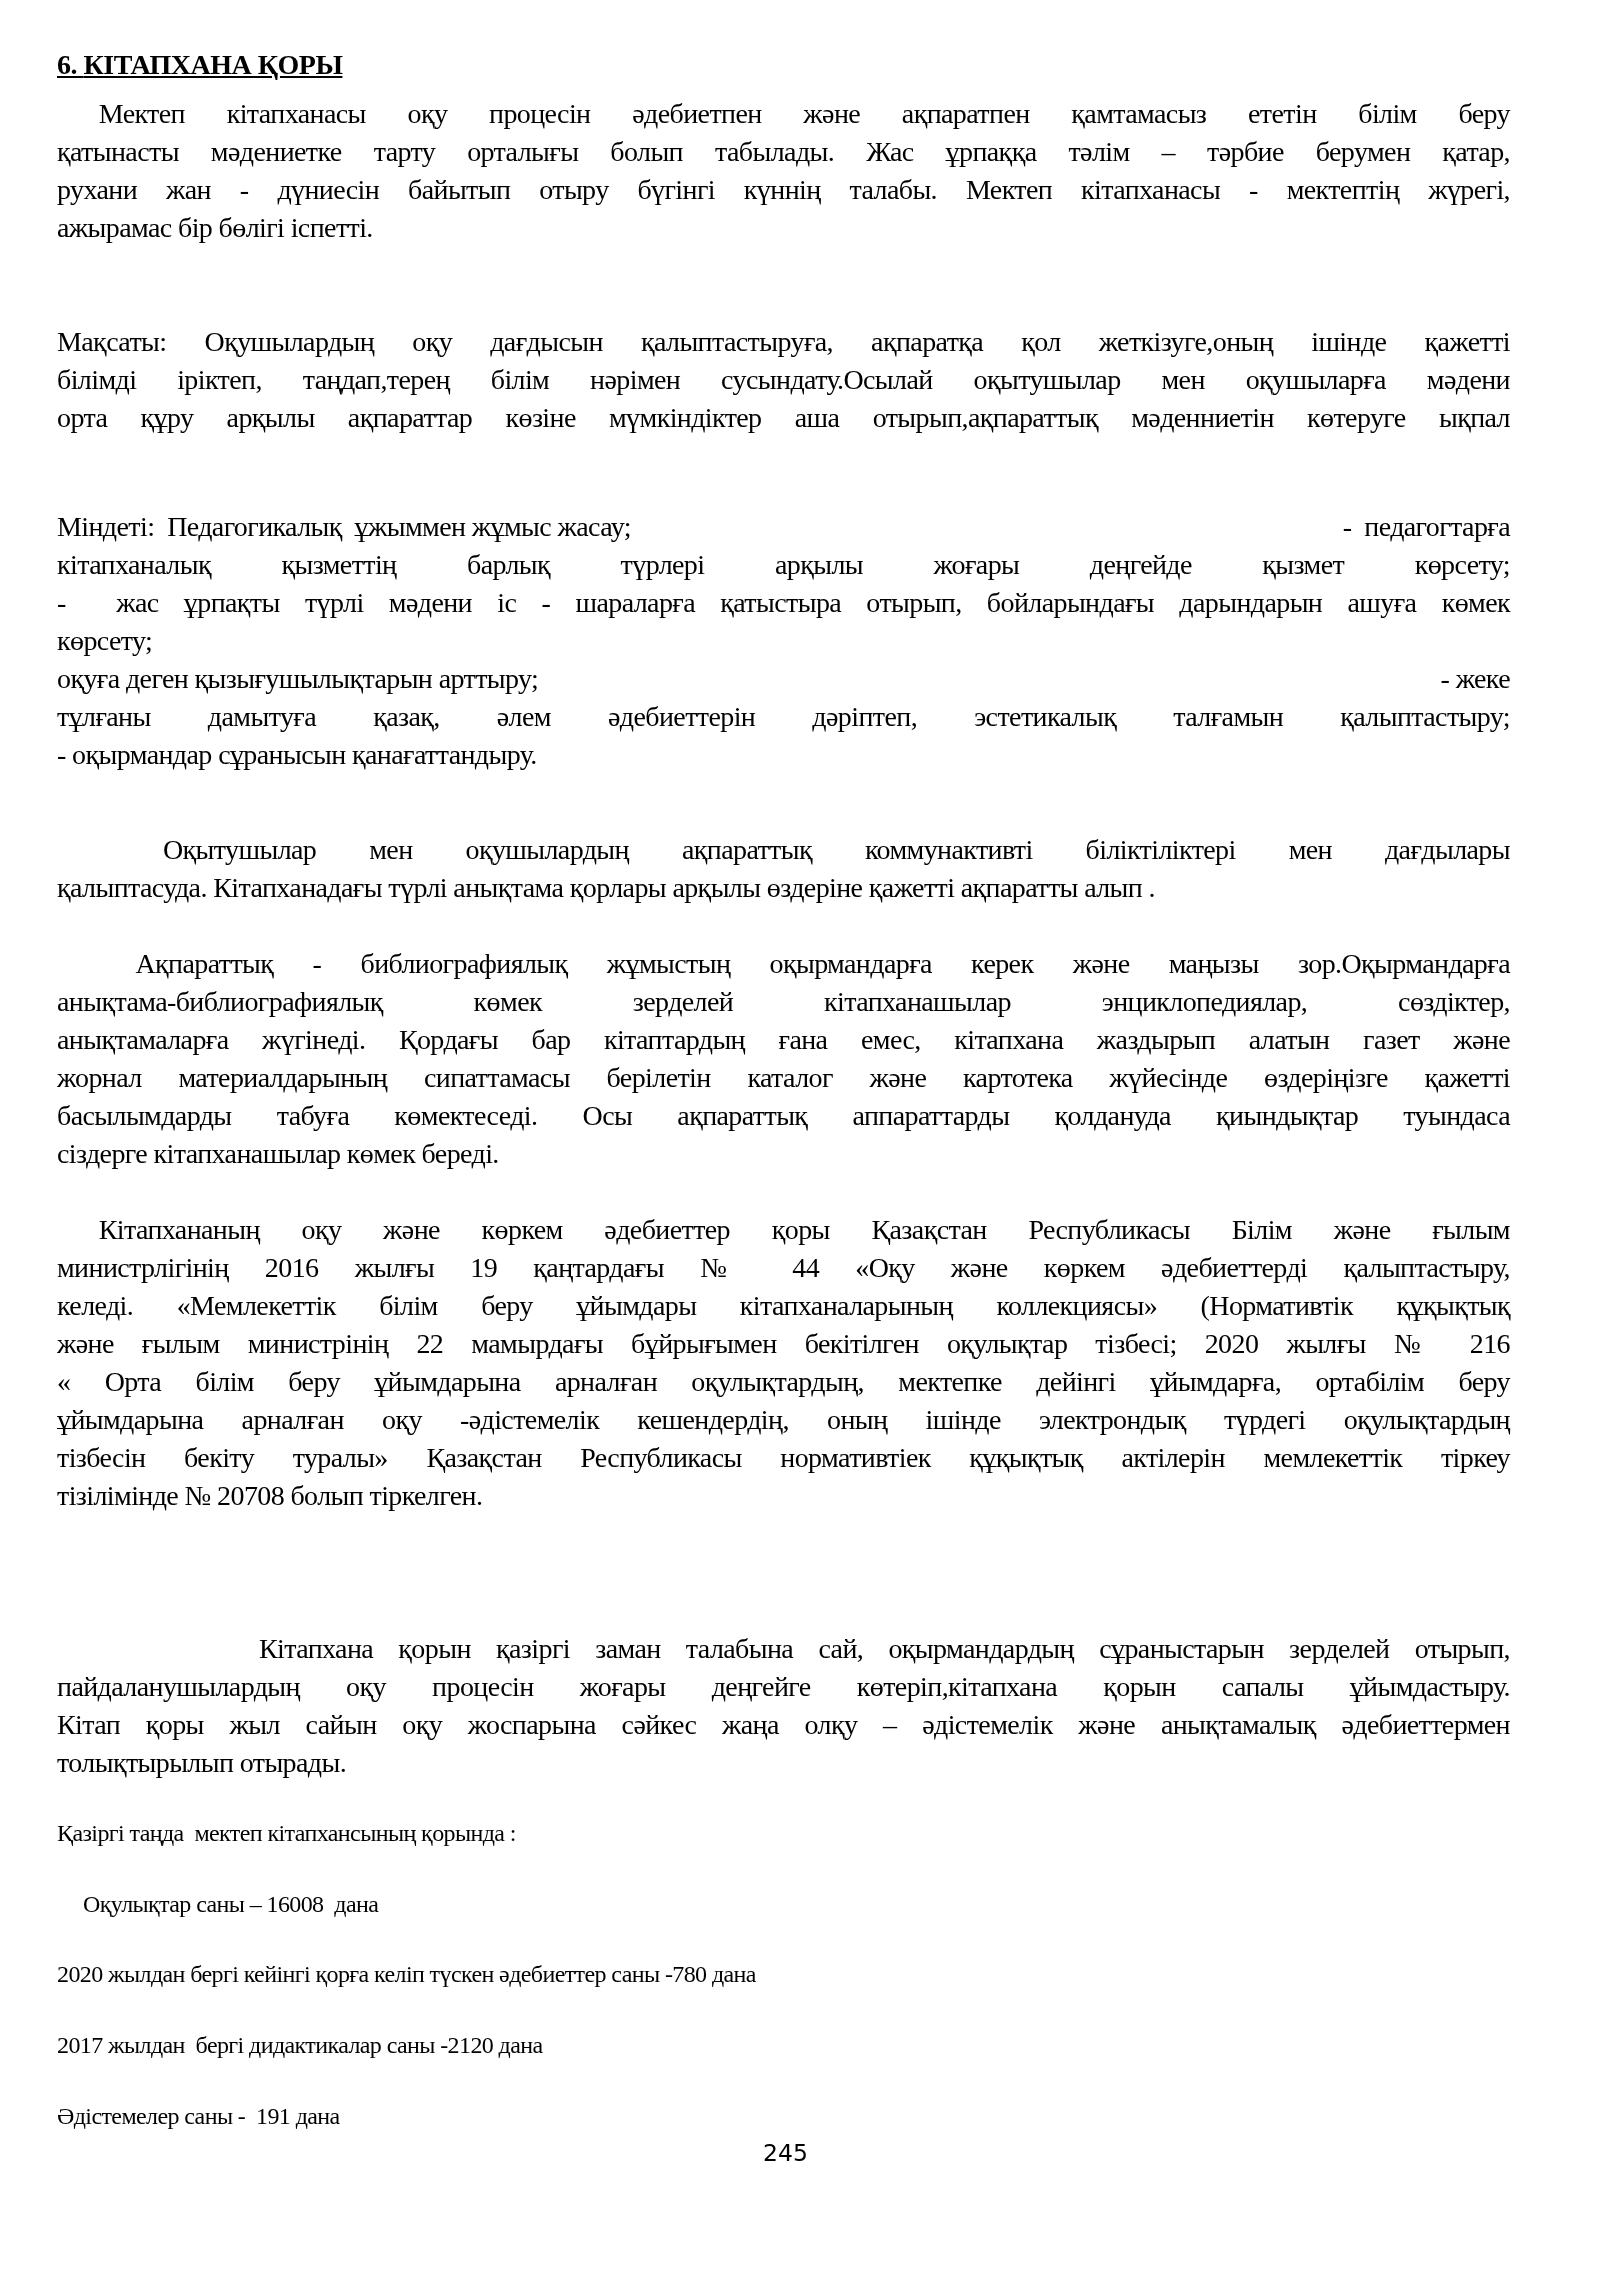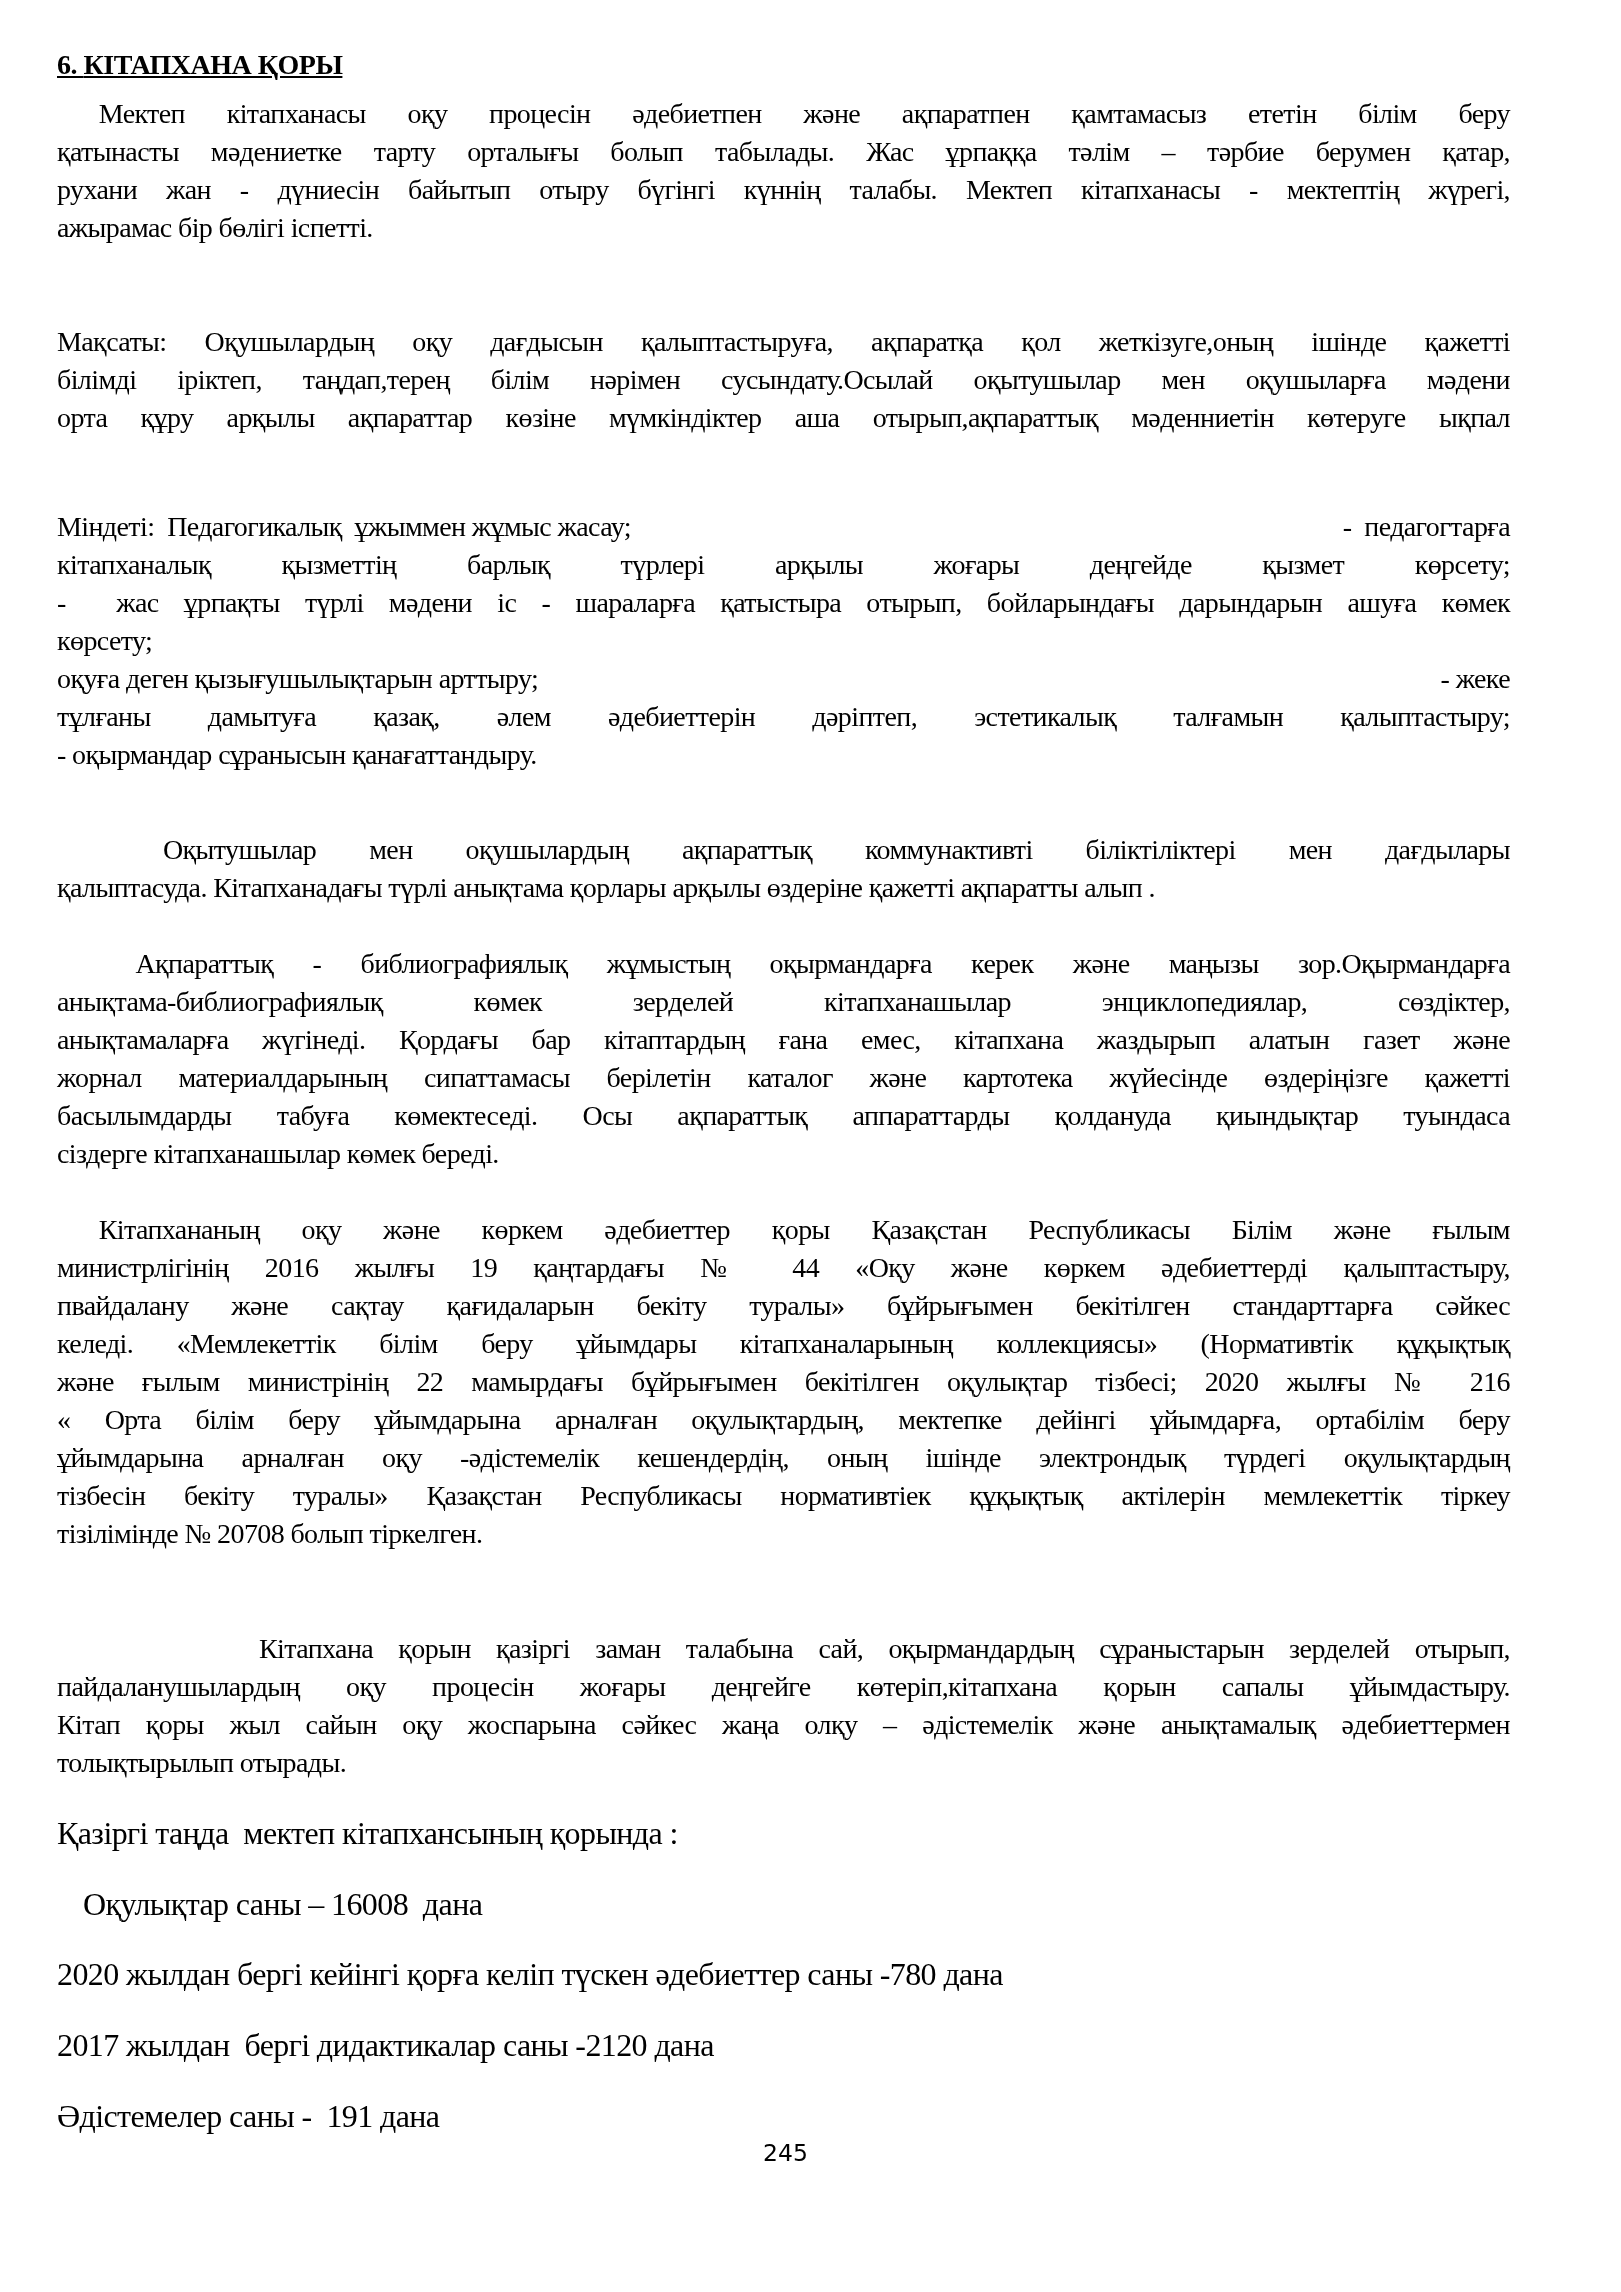--- a/index.html
+++ b/index.html
@@ -52,21 +52,21 @@
       text-align-last: left;
     }
     .p .line.split {
       display: flex;
       justify-content: space-between;
     }
     .list-line {
       position: absolute;
       left: 0;
       margin: 0;
-      font-size: 32px;
+      font-size: 24px;
       line-height: 38px;
       letter-spacing: -0.6px;
       white-space: pre;
     }
     .page-number {
       position: absolute;
       left: 763px;
       top: 2139px;
       font-family: "DejaVu Sans", "Liberation Sans", sans-serif;
       font-size: 23.5px;
@@ -121,21 +121,20 @@
     <span class="line">анықтама-библиографиялық көмек зерделей кітапханашылар энциклопедиялар, сөздіктер,</span>
     <span class="line">анықтамаларға жүгінеді. Қордағы бар кітаптардың ғана емес, кітапхана жаздырып алатын газет және</span>
     <span class="line">жорнал материалдарының сипаттамасы берілетін каталог және картотека жүйесінде өздеріңізге қажетті</span>
     <span class="line">басылымдарды табуға көмектеседі. Осы ақпараттық аппараттарды қолдануда қиындықтар туындаса</span>
     <span class="line last">сіздерге кітапханашылар көмек береді.</span>
   </div>
 
   <div class="p" style="top:1211px;">
     <span class="line" style="white-space:pre-wrap;"> Кітапхананың оқу және көркем әдебиеттер қоры Қазақстан Республикасы Білім және ғылым</span>
     <span class="line">министрлігінің 2016 жылғы 19 қаңтардағы № 44 «Оқу және көркем әдебиеттерді қалыптастыру,</span>
-    <span class="line">пвайдалану және сақтау қағидаларын бекіту туралы» бұйрығымен бекітілген стандарттарға сәйкес</span>
     <span class="line">келеді. «Мемлекеттік білім беру ұйымдары кітапханаларының коллекциясы» (Нормативтік құқықтық</span>
     <span class="line">және ғылым министрінің 22 мамырдағы бұйрығымен бекітілген оқулықтар тізбесі; 2020 жылғы № 216</span>
     <span class="line">« Орта білім беру ұйымдарына арналған оқулықтардың, мектепке дейінгі ұйымдарға, ортабілім беру</span>
     <span class="line">ұйымдарына арналған оқу -әдістемелік кешендердің, оның ішінде электрондық түрдегі оқулықтардың</span>
     <span class="line">тізбесін бекіту туралы» Қазақстан Республикасы нормативтіек құқықтық актілерін мемлекеттік тіркеу</span>
     <span class="line last">тізілімінде № 20708 болып тіркелген.</span>
   </div>
 
   <div class="p" style="top:1630px;">
     <span class="line" style="white-space:pre-wrap;">        Кітапхана қорын қазіргі заман талабына сай, оқырмандардың сұраныстарын зерделей отырып,</span>

